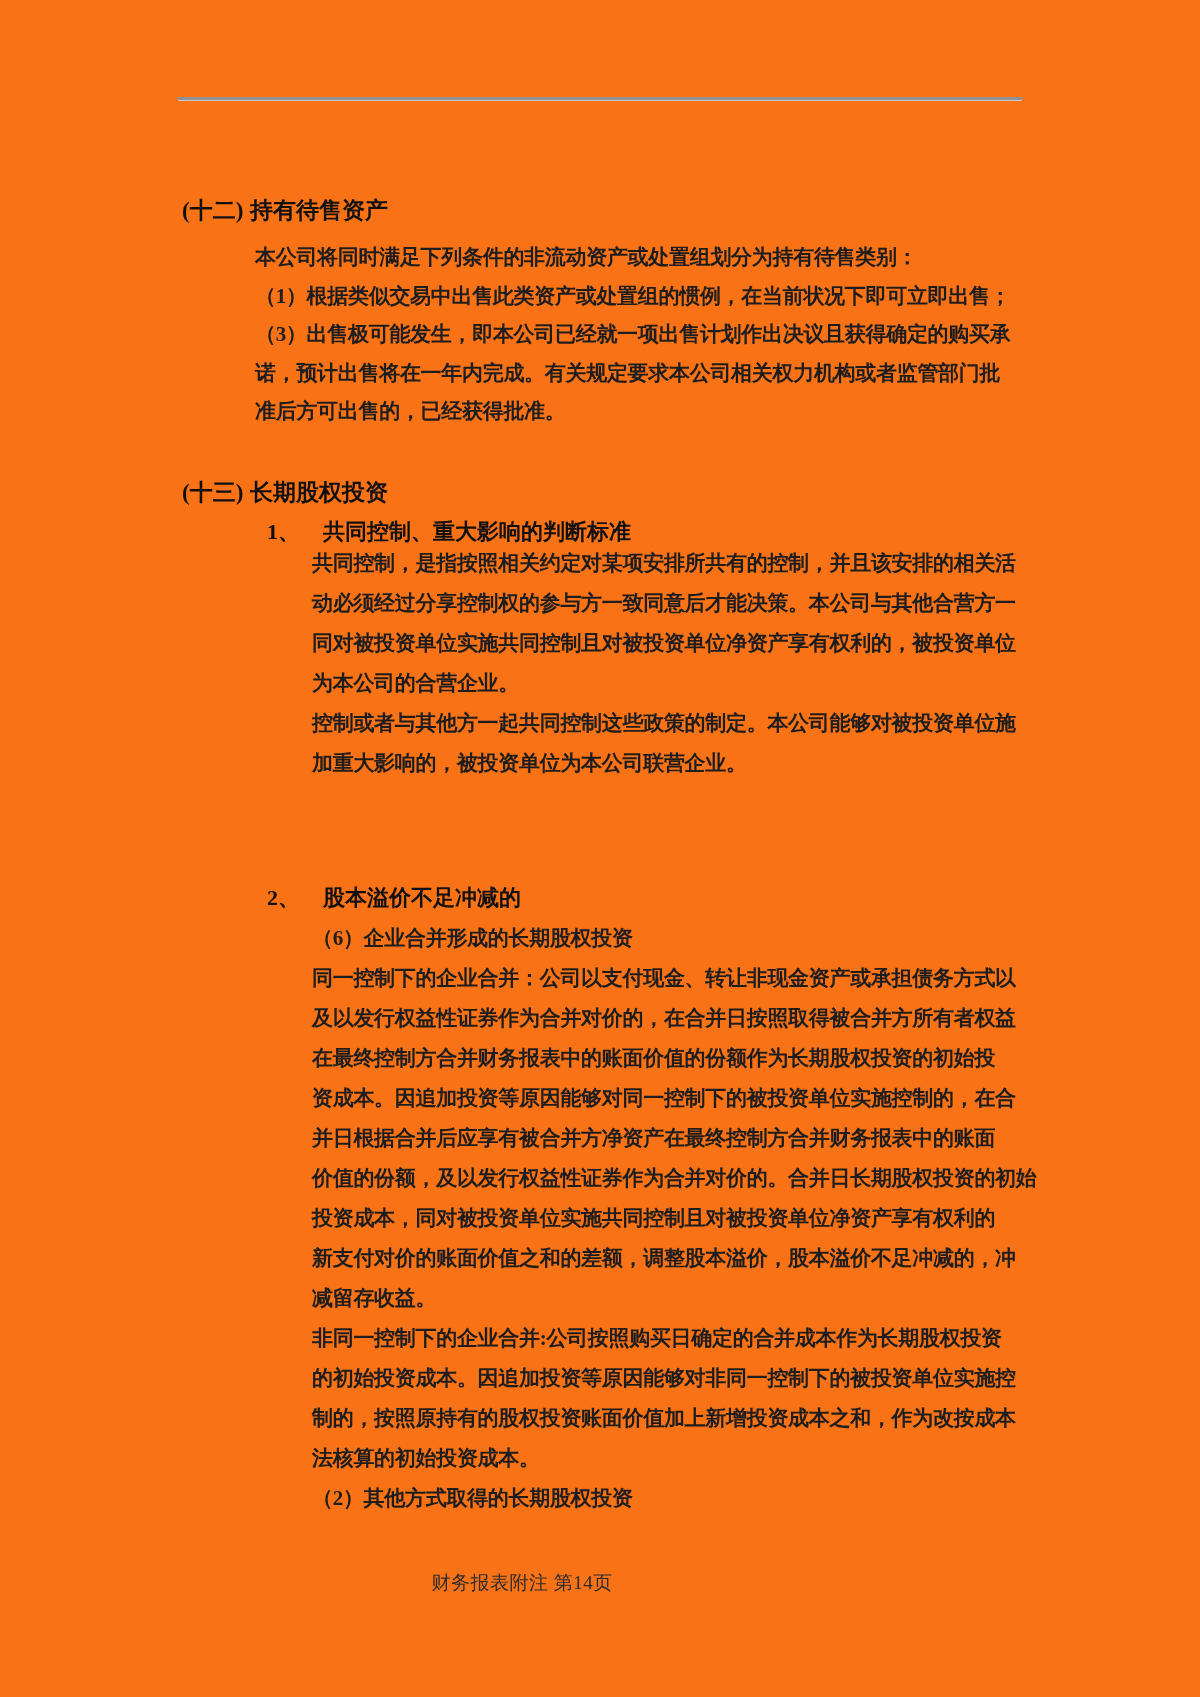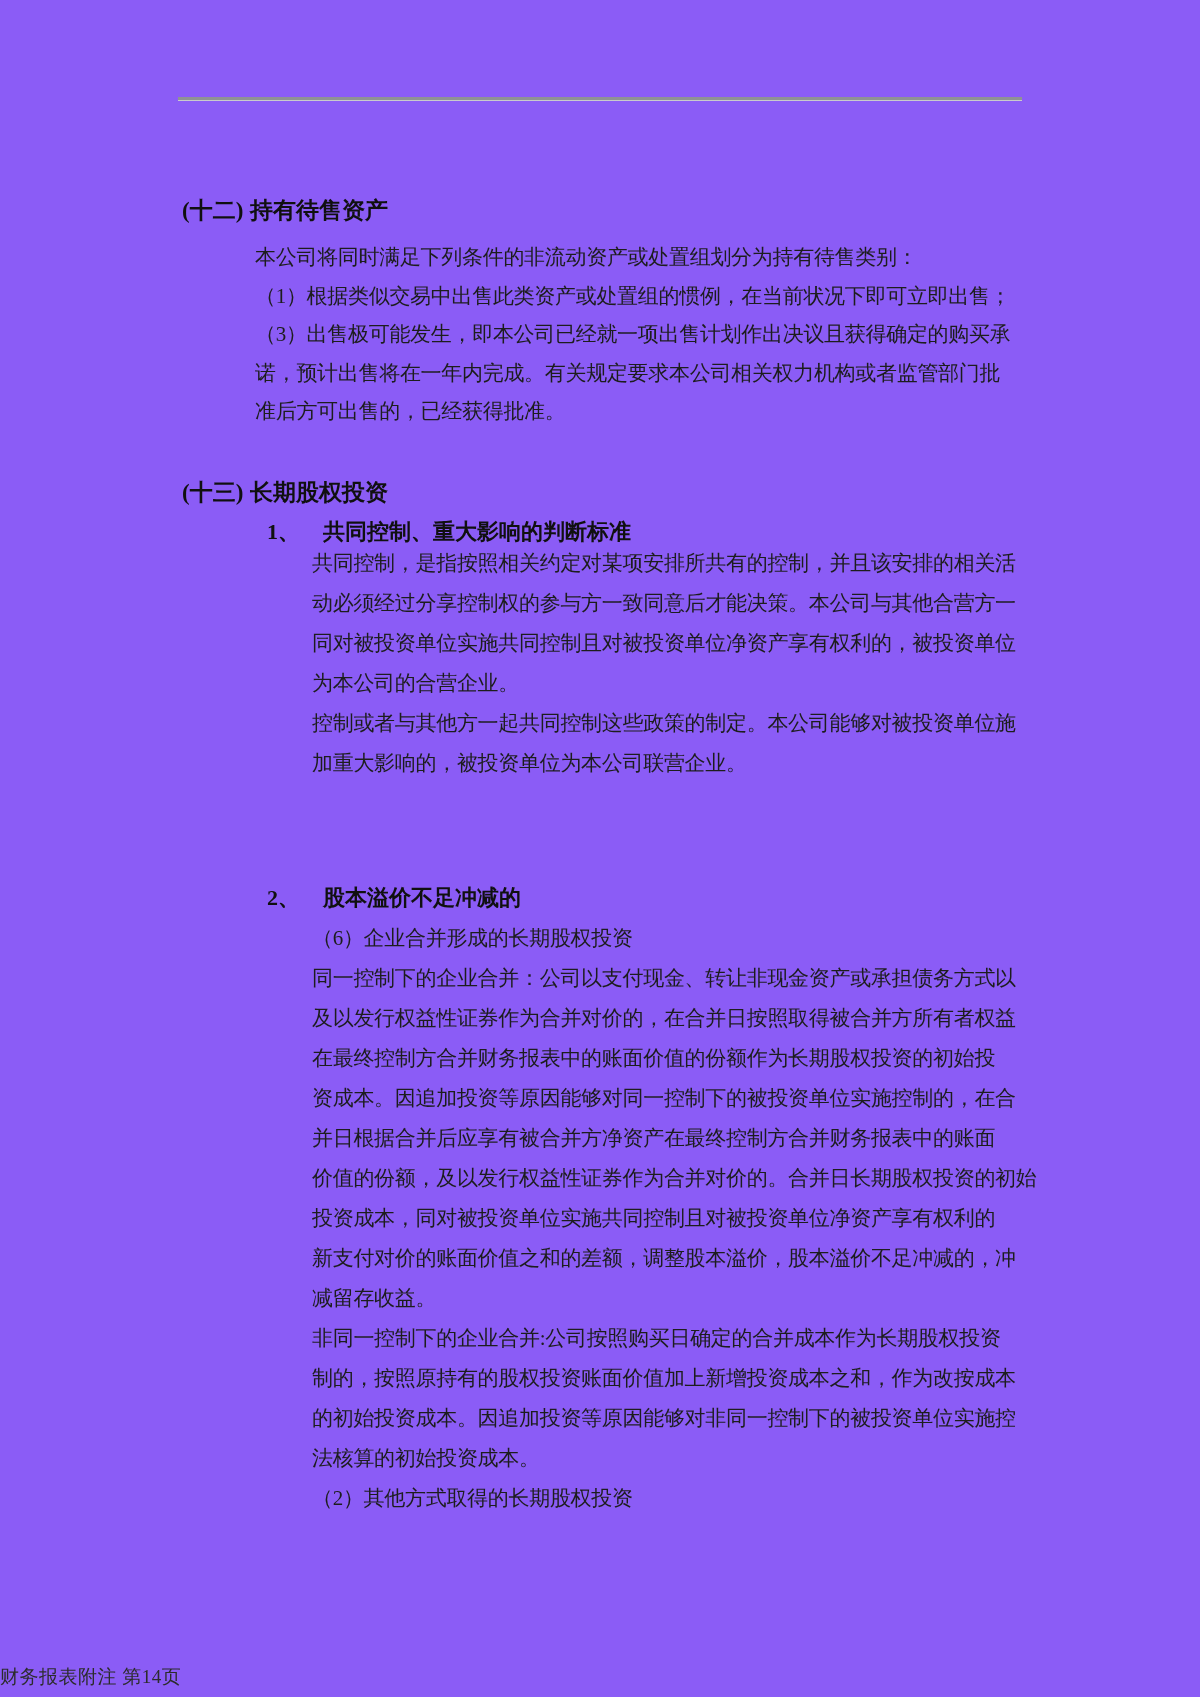--- a/index.html
+++ b/index.html
@@ -4,21 +4,21 @@
 <style>
   html, body {
     margin: 0;
     padding: 0;
     background: #ffffff;
   }
   .page {
     position: relative;
     width: 1200px;
     height: 1697px;
-    background: #8b5cf6;
+    background: #f97316;
     font-family: "Liberation Serif", "DejaVu Serif", serif;
     color: #1d1d1d;
     overflow: hidden;
   }
   .header-rule {
     position: absolute;
     left: 178px;
     top: 97px;
     width: 844px;
     height: 3px;
@@ -63,20 +63,21 @@
   .sh2 { top: 883px; }
   
   .body-block {
     position: absolute;
     font-size: 21px;
     color: #1d1d1d;
   }
   .body-block .line {
     white-space: nowrap;
     letter-spacing: -0.3px;
+    font-weight: bold;
   }
   .b12 {
     left: 255px;
     top: 238px;
     width: 770px;
   }
   .b12 .line { line-height: 38.5px; height: 38.5px; }
   .b13-1 {
     left: 312px;
     top: 543px;
@@ -86,23 +87,23 @@
   .b13-2 {
     left: 312px;
     top: 918px;
     width: 712px;
   }
   .b13-2 .line { line-height: 40px; height: 40px; }
   
   .footer {
     position: absolute;
     left: 0;
-    top: 1662px;
+    top: 1568px;
     width: 1044px;
-    text-align: left;
+    text-align: center;
     font-size: 19px;
     line-height: 30px;
     color: #2c2c2c;
     letter-spacing: 0.5px;
   }
 </style>
 </head>
 <body>
 
 <div class="page">
@@ -148,21 +149,21 @@
       <div class="line">同一控制下的企业合并：公司以支付现金、转让非现金资产或承担债务方式以</div>
       <div class="line">及以发行权益性证券作为合并对价的，在合并日按照取得被合并方所有者权益</div>
       <div class="line">在最终控制方合并财务报表中的账面价值的份额作为长期股权投资的初始投</div>
       <div class="line">资成本。因追加投资等原因能够对同一控制下的被投资单位实施控制的，在合</div>
       <div class="line">并日根据合并后应享有被合并方净资产在最终控制方合并财务报表中的账面</div>
       <div class="line">价值的份额，及以发行权益性证券作为合并对价的。合并日长期股权投资的初始</div>
       <div class="line">投资成本，同对被投资单位实施共同控制且对被投资单位净资产享有权利的</div>
       <div class="line">新支付对价的账面价值之和的差额，调整股本溢价，股本溢价不足冲减的，冲</div>
       <div class="line">减留存收益。</div>
       <div class="line">非同一控制下的企业合并:公司按照购买日确定的合并成本作为长期股权投资</div>
+      <div class="line">的初始投资成本。因追加投资等原因能够对非同一控制下的被投资单位实施控</div>
       <div class="line">制的，按照原持有的股权投资账面价值加上新增投资成本之和，作为改按成本</div>
-      <div class="line">的初始投资成本。因追加投资等原因能够对非同一控制下的被投资单位实施控</div>
       <div class="line">法核算的初始投资成本。</div>
       <div class="line">（2）其他方式取得的长期股权投资</div>
     </div>
 
   <div class="footer">财务报表附注 第14页</div>
 
 </div>
 
 </body></html>

